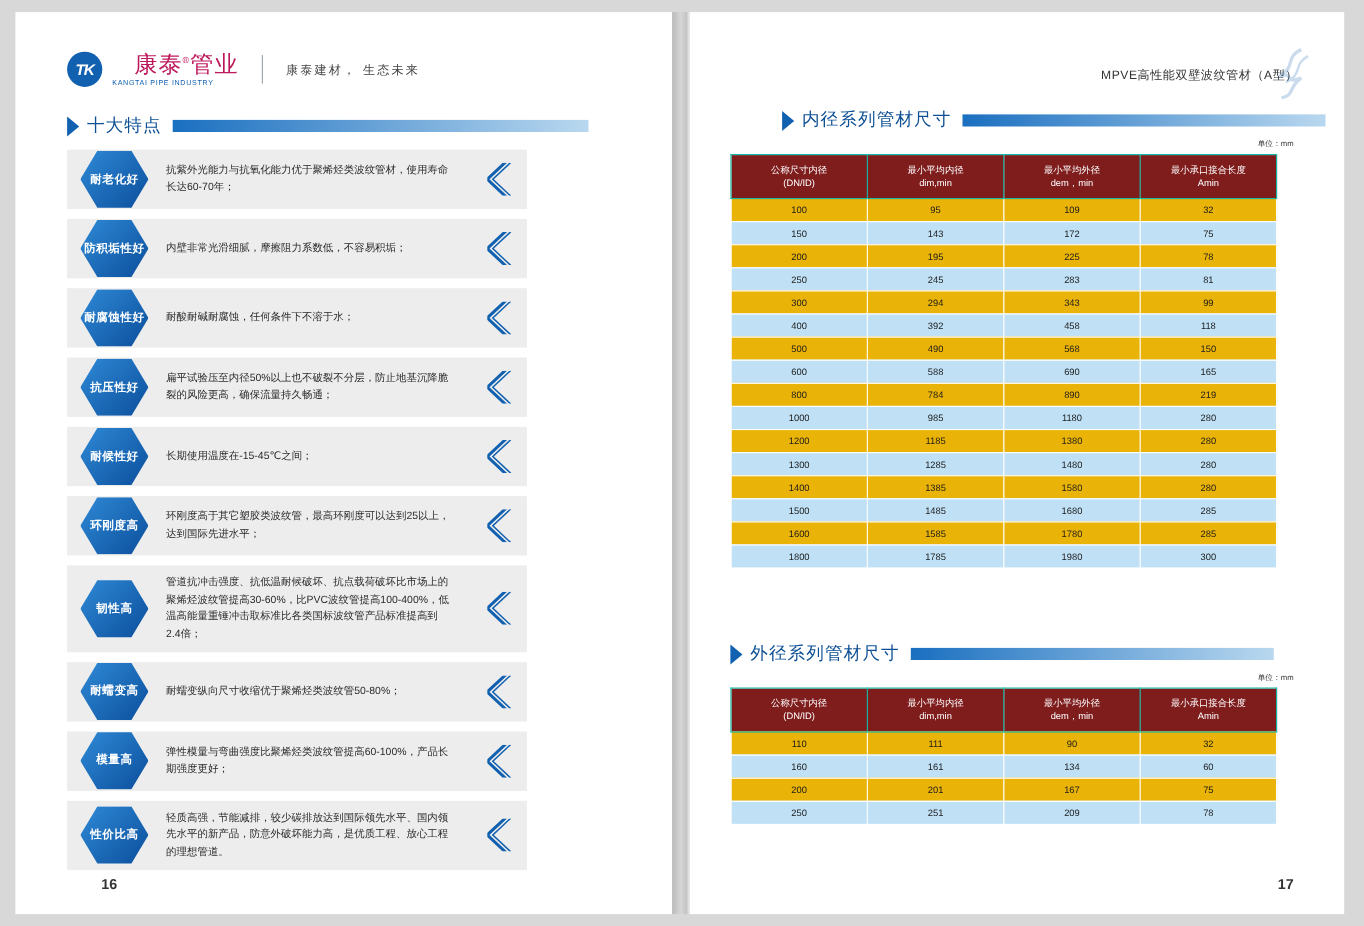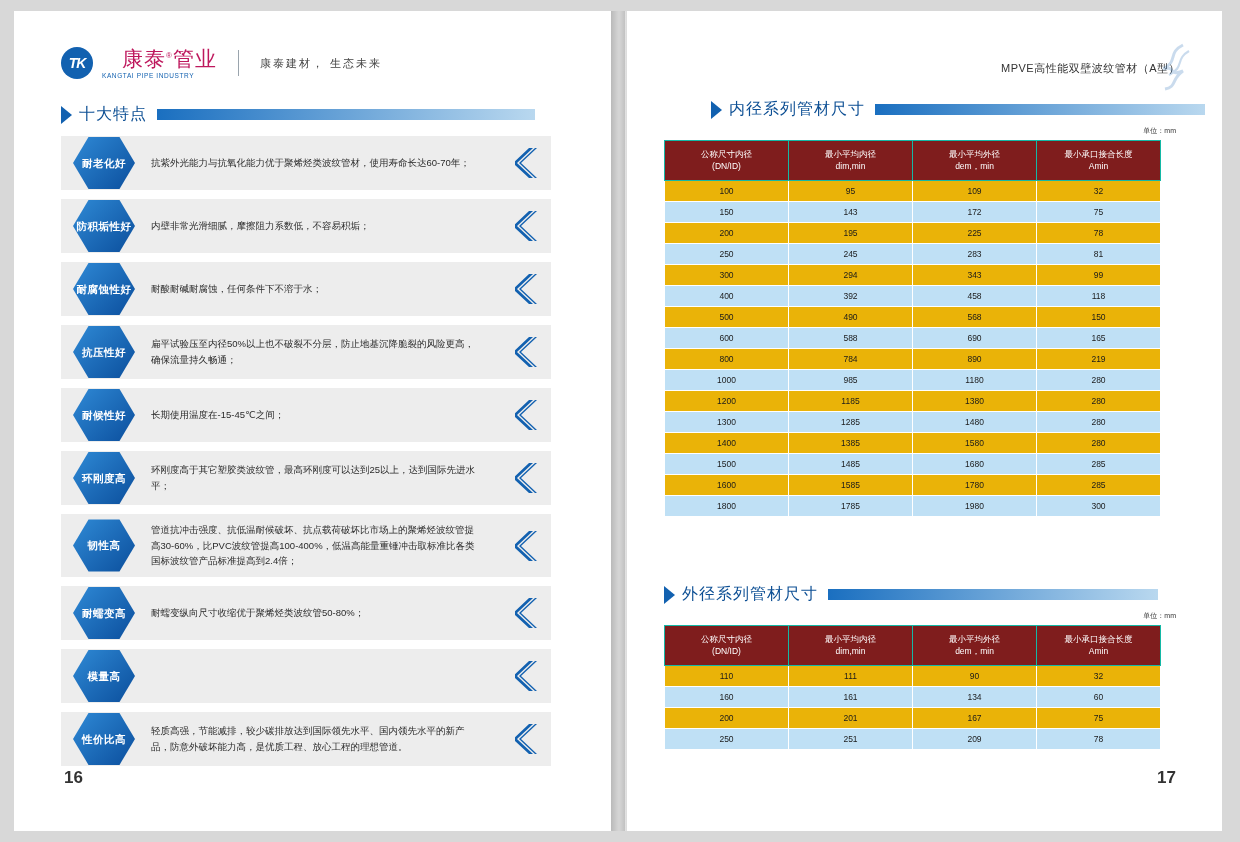--- a/index.html
+++ b/index.html
@@ -77,21 +77,21 @@
   .sec-text {
     font-size:16px; font-weight:normal; color:#0d4f94; letter-spacing:1px;
     white-space:nowrap;
   }
   .sec-bar {
     height:11px; margin-left:10px;
     background:linear-gradient(to right,#1a6fc0,#b9d8ef);
   }
 
   
-  .features { position:absolute; left:47px; top:125px; width:490px; }
+  .features { position:absolute; left:47px; top:125px; width:418px; }
   .feature-row {
     position:relative;
     background:#ededed;
     margin-bottom:9px;
     display:flex; align-items:center;
     min-height:52px;
   }
   .hexwrap {
     width:86px; flex:0 0 86px;
     display:flex; align-items:center; justify-content:center;
@@ -139,22 +139,22 @@
   }
   table.spec td {
     text-align:center; font-size:8.5px; color:#1b1b1b;
     padding:5px 2px; border:1px solid #ffffff;
   }
   table.spec tr.odd td { background:#eab308; }
   table.spec tr.even td { background:#bfe0f5; }
 
   
   .pagenum {
-    position:absolute; bottom:43px;
-    font-size:17px; color:#333; font-weight:bold;
+    position:absolute; bottom:20px;
+    font-size:13px; color:#333; font-weight:bold;margin-left:28px;
   }
   .pagenum-left { left:50px; }
   .pagenum-right { right:46px; }
 </style>
 </head>
 <body>
 
 <div class="spread">
 
   <div class="page page-left">
@@ -291,20 +291,21 @@
               <polygon points="14,0 18,0 2,15 18,30 14,30 -2,15" fill="#1261b0"></polygon>
             </svg>
           </div>
         </div>
         <div class="feature-row">
           <div class="hexwrap">
             <div class="hex">
               <span>模量高</span>
             </div>
           </div>
+          <div class="feat-text">弹性模量与弯曲强度比聚烯烃类波纹管提高60-100%，产品长期强度更好；</div>
           <div class="chev">
             <svg width="22" height="30" viewBox="0 0 22 30">
               <polygon points="20,0 22,0 6,15 22,30 20,30 4,15" fill="#1261b0"></polygon>
               <polygon points="14,0 18,0 2,15 18,30 14,30 -2,15" fill="#1261b0"></polygon>
             </svg>
           </div>
         </div>
         <div class="feature-row">
           <div class="hexwrap">
             <div class="hex">

